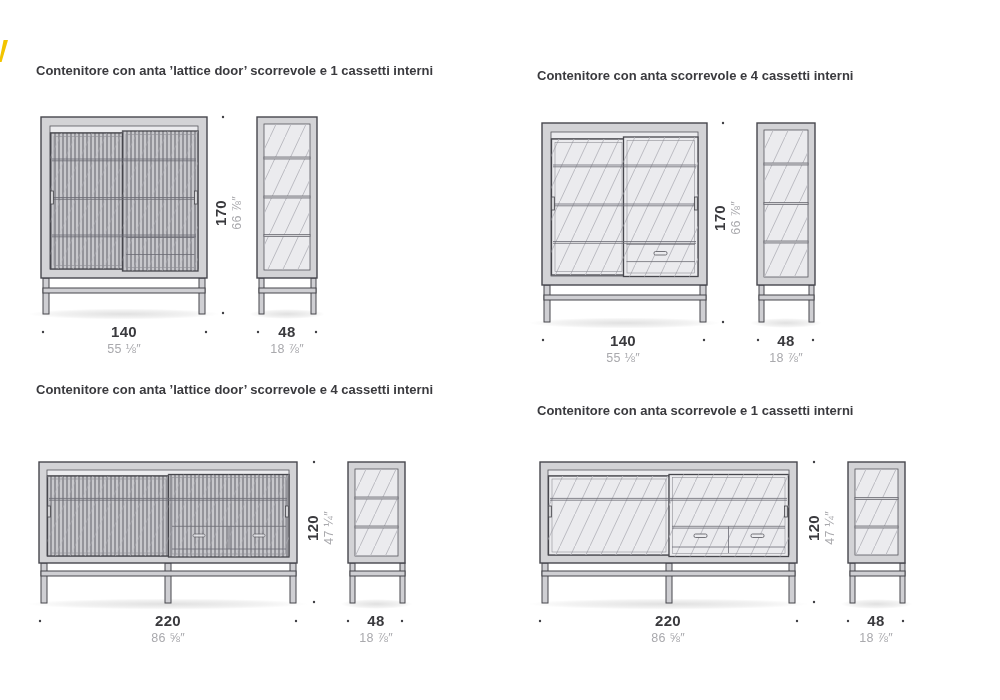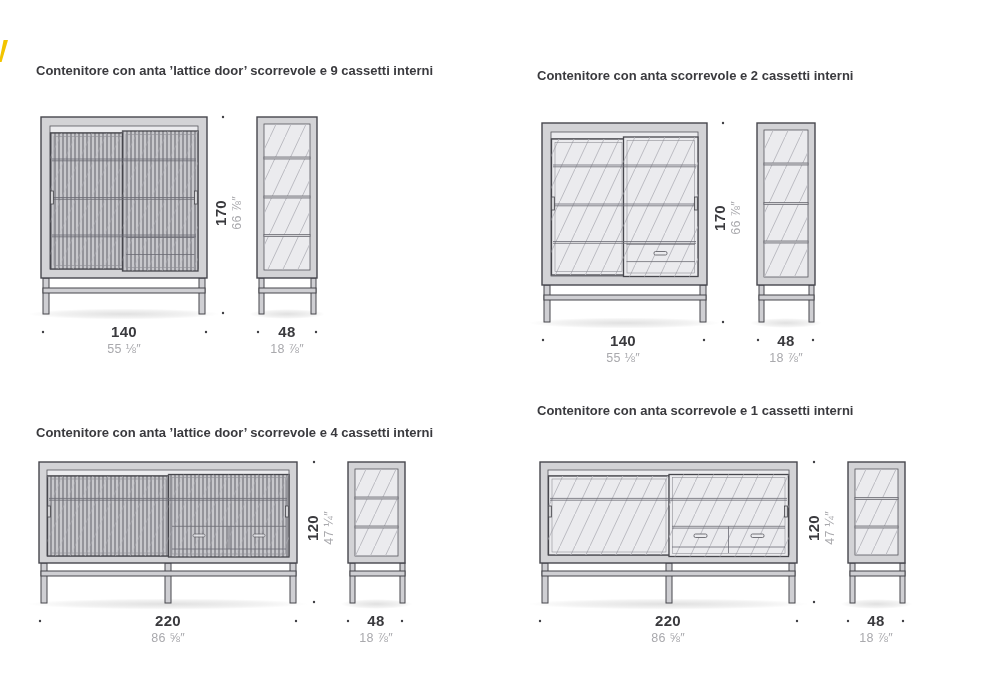--- a/index.html
+++ b/index.html
@@ -29,21 +29,21 @@
   .track{stroke:#47474d;stroke-width:0.9;}
 </style>
 </head>
 <body>
 
 <div class="canvas">
 
   <div class="logo-mark"></div>
 
   <section>
-    <h3 class="sec-title" style="left:36px;top:63px;">Contenitore con anta ’lattice door’ scorrevole e 9 cassetti interni</h3>
+    <h3 class="sec-title" style="left:36px;top:63px;">Contenitore con anta ’lattice door’ scorrevole e 1 cassetti interni</h3>
 
     <svg style="left:30px;top:105px;" width="300" height="240" viewBox="0 0 300 240">
       <defs>
         <pattern id="slats" width="4" height="8" patternUnits="userSpaceOnUse">
           <rect width="4" height="8" fill="#d7d7db"></rect>
           <line x1="1" y1="0" x2="1" y2="8" stroke="#5d5d64" stroke-width="1.1"></line>
           <line x1="3" y1="0" x2="3" y2="8" stroke="#9a9aa0" stroke-width="0.5"></line>
         </pattern>
         <pattern id="hatch" width="15" height="32" patternUnits="userSpaceOnUse">
           <line x1="0" y1="32" x2="15" y2="0" stroke="#b5b5bc" stroke-width="0.9"></line>
@@ -109,21 +109,21 @@
 
     <div class="dim cm vert" style="left:220px;top:213px;">170</div>
     <div class="dim in vert" style="left:237px;top:213px;">66 ⅞″</div>
     <div class="dim cm" style="left:124px;top:331px;">140</div>
     <div class="dim in" style="left:124px;top:349px;">55 ⅛″</div>
     <div class="dim cm" style="left:287px;top:331px;">48</div>
     <div class="dim in" style="left:287px;top:349px;">18 ⅞″</div>
   </section>
 
   <section>
-    <h3 class="sec-title" style="left:537px;top:68px;">Contenitore con anta scorrevole e 2 cassetti interni</h3>
+    <h3 class="sec-title" style="left:537px;top:68px;">Contenitore con anta scorrevole e 4 cassetti interni</h3>
 
     <svg style="left:530px;top:105px;" width="300" height="245" viewBox="0 0 300 245">
       <g>
         <ellipse cx="94.5" cy="218" rx="96" ry="5.5" fill="url(#shadowGrad)"></ellipse>
         <ellipse cx="256" cy="218" rx="36" ry="5" fill="url(#shadowGrad)"></ellipse>
       </g>
       <g>
         <rect class="leg" x="14" y="180" width="6" height="37"></rect>
         <rect class="leg" x="170" y="180" width="6" height="37"></rect>
         <rect class="bar" x="14" y="190" width="162" height="5"></rect>
@@ -175,21 +175,21 @@
 
     <div class="dim cm vert" style="left:719px;top:218px;">170</div>
     <div class="dim in vert" style="left:736px;top:218px;">66 ⅞″</div>
     <div class="dim cm" style="left:623px;top:340px;">140</div>
     <div class="dim in" style="left:623px;top:358px;">55 ⅛″</div>
     <div class="dim cm" style="left:786px;top:340px;">48</div>
     <div class="dim in" style="left:786px;top:358px;">18 ⅞″</div>
   </section>
 
   <section>
-    <h3 class="sec-title" style="left:36px;top:425px;text-align:right;">Contenitore con anta ’lattice door’ scorrevole e 4 cassetti interni</h3>
+    <h3 class="sec-title" style="left:36px;top:382px;text-align:right;">Contenitore con anta ’lattice door’ scorrevole e 4 cassetti interni</h3>
 
     <svg style="left:30px;top:450px;" width="390" height="185" viewBox="0 0 390 185">
       <g>
         <ellipse cx="138" cy="154" rx="141" ry="5.5" fill="url(#shadowGrad)"></ellipse>
         <ellipse cx="346.5" cy="154" rx="36" ry="5" fill="url(#shadowGrad)"></ellipse>
       </g>
       <g>
         <rect class="leg" x="11" y="113" width="6" height="40"></rect>
         <rect class="leg" x="260" y="113" width="6" height="40"></rect>
         <rect class="leg" x="135" y="113" width="6" height="40"></rect>

